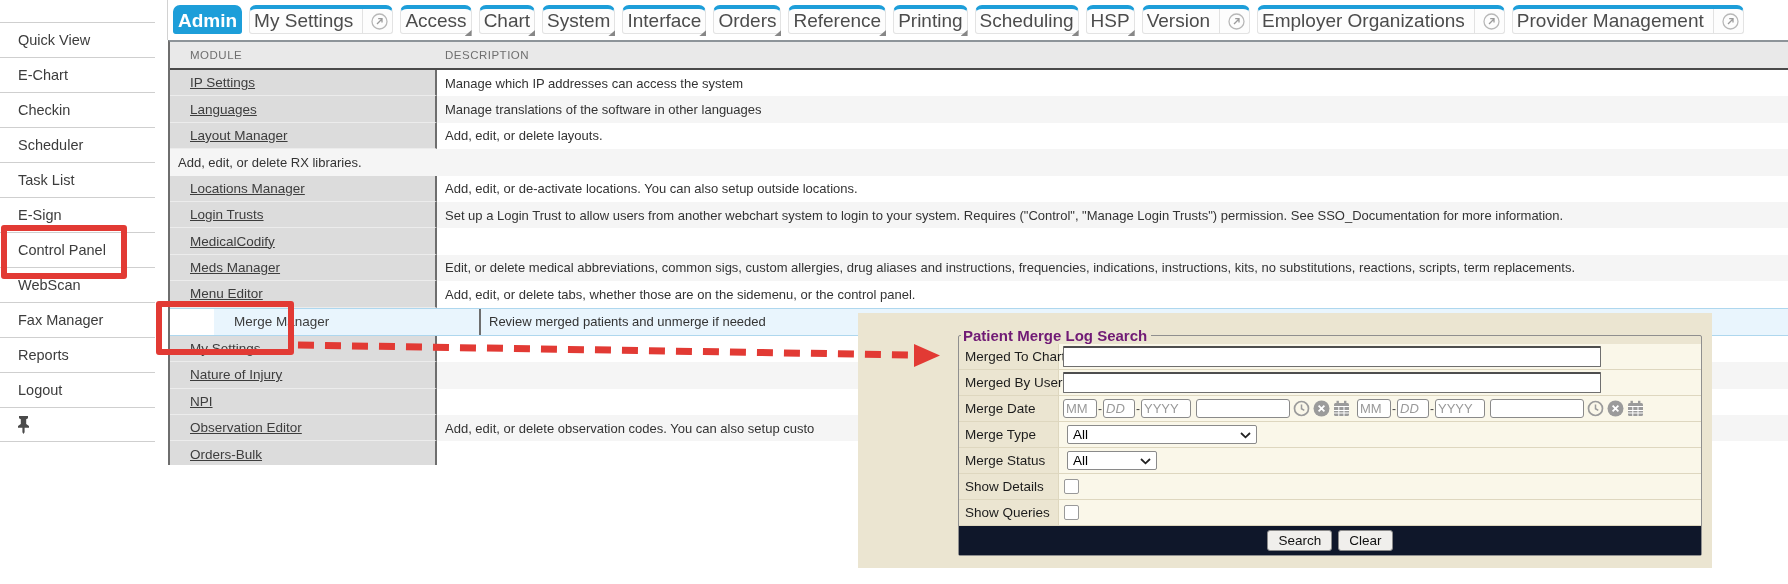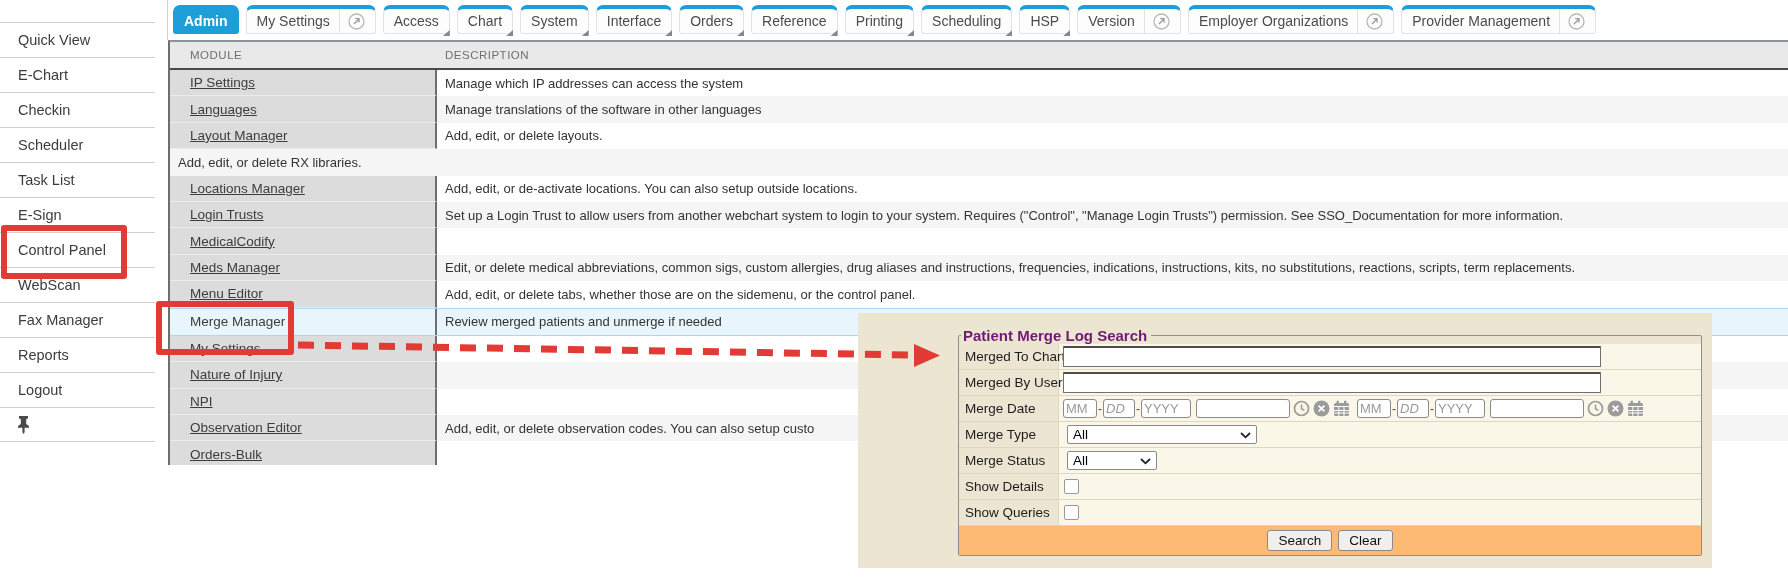--- a/index.html
+++ b/index.html
@@ -10,22 +10,22 @@
   .sidebar{position:absolute;left:0;top:0;width:148px;padding-top:22px;}
   .side-item{height:35px;line-height:35px;width:155px;box-sizing:border-box;padding-left:18px;
              font-size:14.5px;color:#3c3c3c;border-top:1px solid #cfcfcf;cursor:pointer;background:#fff;}
   .side-item.pin-row{display:flex;align-items:center;border-bottom:1px solid #cfcfcf;}
   .content-edge{position:absolute;left:167px;top:0;width:1px;height:40px;background:#d2d2d2;}
 
   
   .tabbar{position:absolute;left:173px;top:5px;display:flex;align-items:stretch;z-index:5;}
   .tab{position:relative;display:flex;align-items:center;height:29px;box-sizing:border-box;
        background:#fdfdfd;border:1px solid #e3e3e3;border-top:4px solid #1d9ed9;
-       border-radius:7px 7px 3px 3px;margin-right:7px;padding:0 10px;
-       font-size:14px;color:#4c4c4c;white-space:nowrap;cursor:pointer;}
+       border-radius:7px 7px 3px 3px;margin-right:7px;padding:0 4px;
+       font-size:19px;color:#4c4c4c;white-space:nowrap;cursor:pointer;}
   .tab.active{background:#1d9ed9;border-color:#1d9ed9;color:#fff;font-weight:bold;}
   .tab .tri{position:absolute;right:-1px;bottom:-3px;width:7px;height:6px;background:#878787;
             clip-path:polygon(100% 0,100% 100%,0 100%);}
   .tab .ext{display:inline-flex;align-items:center;margin-left:9px;padding-left:8px;
             border-left:1px solid #e2e2e2;height:100%;}
 
   
   .module-table{position:absolute;left:168px;top:40px;width:1620px;height:423px;overflow:hidden;
                 border-left:2px solid #6e6e6e;border-top:2px solid #8d9499;background:#fff;}
   .thead{display:flex;height:28px;align-items:center;background:#e9e9e9;border-bottom:2px solid #4a4a4a;
@@ -33,21 +33,21 @@
   .th-module{width:267px;box-sizing:border-box;padding-left:20px;}
   .th-desc{flex:1;padding-left:8px;}
   .trow{display:flex;height:26.4px;align-items:stretch;font-size:13.5px;box-sizing:border-box;}
   .cell-module{width:267px;box-sizing:border-box;background:#dcdcdc;border-right:2px solid #6e6e6e;
                border-bottom:1px solid #ececec;display:flex;align-items:center;padding-left:20px;}
   .cell-module a{color:#3d3d3d;text-decoration:underline;cursor:pointer;white-space:nowrap;}
   .cell-desc{flex:1;display:flex;align-items:center;padding-left:8px;color:#333;background:#fff;
              font-size:13px;white-space:nowrap;overflow:hidden;}
   .trow.alt .cell-desc{background:#f5f5f5;}
   .trow.hl{border-top:1px solid #aed7ee;border-bottom:1px solid #aed7ee;height:28.4px;}
-  .trow.hl .cell-module{background:#e9f5fd;border-bottom:none;}
+  .trow.hl .cell-module{background:#e9f5fd;border-bottom:none;margin-left:44px;}
   .trow.hl .cell-desc{background:#e9f5fd;}
   .trow.hl .cell-module a{text-decoration:none;}
 
   
   .merge-panel{position:absolute;left:858px;top:313px;width:854px;height:255px;background:#ebe5d1;z-index:10;}
   .merge-panel fieldset{position:absolute;left:100px;top:14px;right:10px;bottom:12px;margin:0;padding:0;
                         border:1px solid #8f8f8f;border-radius:2px;background:#ebe5d1;}
   .merge-panel legend{margin-left:2px;padding:0 4px 0 2px;font-size:15px;font-weight:bold;color:#701a75;}
   .prows{display:flex;flex-direction:column;}
   .prow{display:flex;align-items:center;height:26px;box-sizing:border-box;
@@ -65,21 +65,21 @@
   .dgroup input::placeholder, input.long::placeholder{color:#9a9a9a;opacity:1;}
   .din-mm{width:28px;} .din-dd{width:26px;font-style:italic;} .din-yy{width:44px;} .din-time{width:88px;margin-left:5px;}
   .dash{margin:0 1px;color:#444;font-size:12px;}
   .dicon{display:inline-flex;margin-left:3px;cursor:pointer;}
   .selectbox{display:flex;align-items:center;justify-content:space-between;box-sizing:border-box;
              height:19px;margin-left:8px;padding:0 5px;background:#fff;border:1px solid #8a8a8a;
              border-radius:2px;font-size:13.5px;color:#000;cursor:pointer;}
   .selectbox.type{width:190px;} .selectbox.status{width:90px;}
   .checkbox{width:13px;height:13px;margin-left:5px;background:#fff;border:1px solid #999;
             border-radius:2px;cursor:pointer;}
-  .btnrow{height:29px;background:#fdba74;display:flex;align-items:center;justify-content:center;gap:6px;}
+  .btnrow{height:29px;background:#0f172a;display:flex;align-items:center;justify-content:center;gap:6px;}
   .btnrow button{font-family:inherit;font-size:13.5px;color:#111;padding:2px 10px;background:#f0efec;
                  border:1px solid #8a8a8a;border-radius:3px;cursor:pointer;}
 
   
   .rbox{position:absolute;box-sizing:border-box;border:6px solid #e23a34;border-radius:3px;z-index:50;}
   #rbox-control-panel{left:1px;top:225px;width:126px;height:54px;}
   #rbox-merge-manager{left:156px;top:301px;width:138px;height:54px;}
   #annotation-arrow{position:absolute;left:290px;top:332px;z-index:60;pointer-events:none;}
 </style>
 </head>

